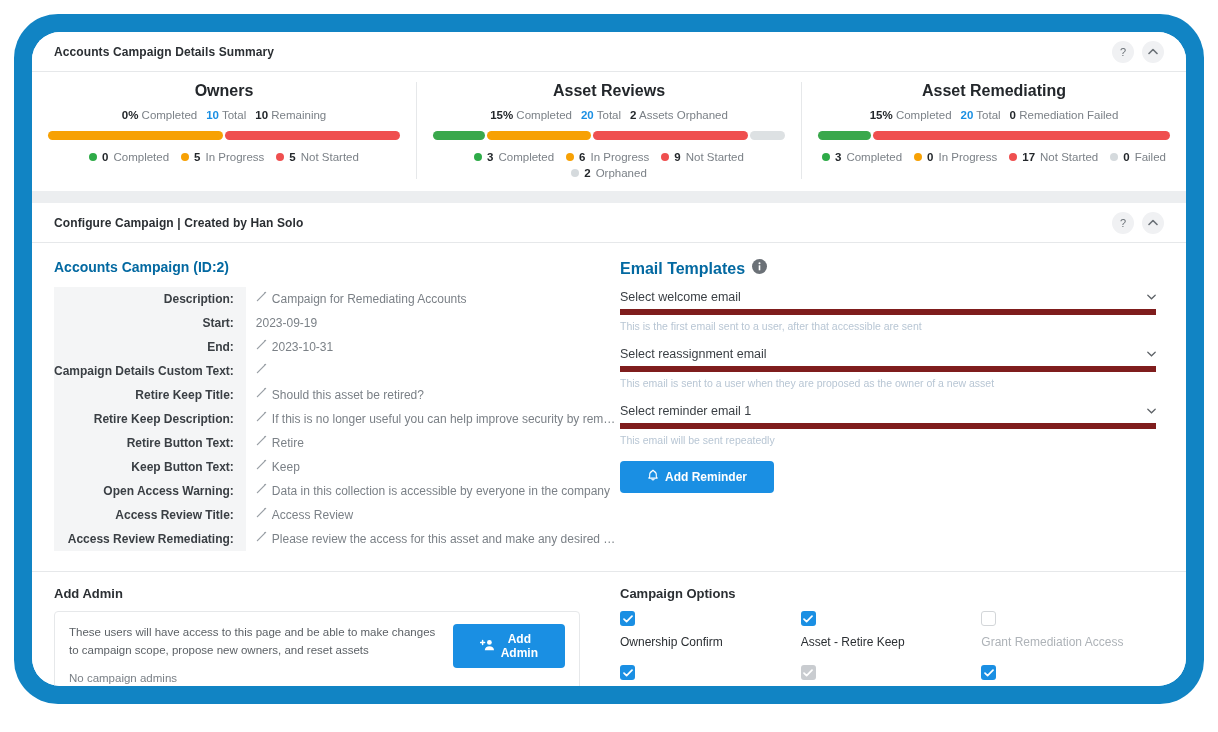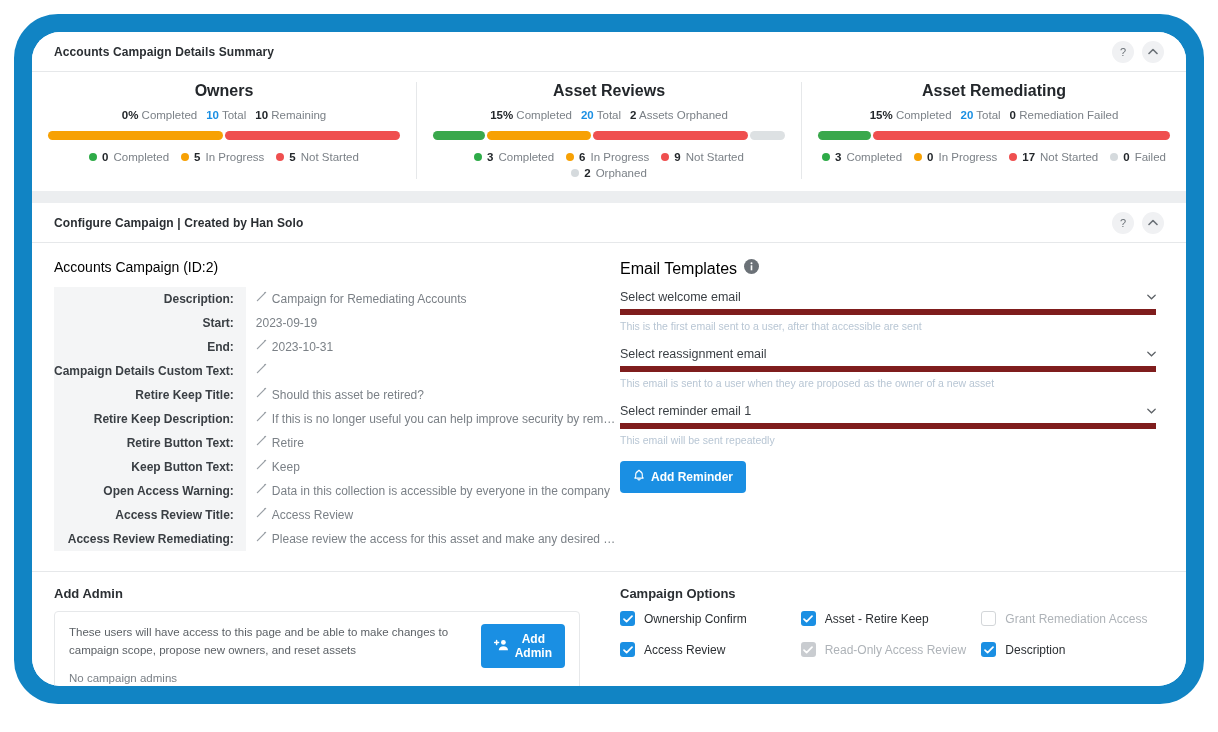--- a/index.html
+++ b/index.html
@@ -93,22 +93,22 @@
 
   
   .strip { height: 12px; background: #eceef0; }
 
   
   .cfg-body { display: flex; padding: 0; }
   .cfg-left  { width: 570px; padding: 16px 22px 10px 22px; }
   .cfg-right { flex: 1; padding: 16px 30px 10px 18px; }
 
   .section-head {
-    font-size: 14px; color: #000000; margin-bottom: 12px;
-    font-weight: normal;
+    font-size: 14px; color: #0369a1; margin-bottom: 12px;
+    font-weight: bold;
   }
   .section-head.big { font-size: 16px; display: flex; align-items: center; gap: 7px; }
 
   
   .detail-table { width: 100%; border-collapse: collapse; }
   .detail-table td { padding: 5px 0; vertical-align: top; font-size: 12px; }
   .detail-table td.lbl {
     width: 185px;
     background: #f4f5f6;
     text-align: right;
@@ -137,21 +137,21 @@
     padding-bottom: 5px;
     cursor: pointer;
   }
   .sel-label { font-size: 12.5px; color: #3a3f44; }
   .caret { color: #5c6166; font-size: 9px; line-height: 1; padding-bottom: 2px; }
   .sel-hint { font-size: 10.5px; color: #b8c6d4; margin-top: 5px; }
 
   .btn-primary {
     background: #1a8fe3; color: #fff; border: none; border-radius: 4px;
     font-size: 12px; font-weight: bold;
-    padding: 8px 13px;
+    padding: 8px 27px;
     display: inline-flex; align-items: center; gap: 6px;
     cursor: pointer;
     font-family: "Liberation Sans", sans-serif;
   }
 
   
   .bottom-row { display: flex; border-top: 1px solid #e6e8ea; margin-top: 10px; }
   .bottom-left  { width: 570px; padding: 14px 22px 0 22px; }
   .bottom-right { flex: 1; padding: 14px 30px 0 18px; }
   .sub-head { font-size: 13px; font-weight: bold; color: #2b2f33; margin-bottom: 10px; }
@@ -164,21 +164,21 @@
     min-height: 80px;
   }
   .admin-text { font-size: 11.5px; color: #5c6166; line-height: 1.55; }
   .admin-empty { font-size: 11.5px; color: #7b8187; margin-top: 12px; }
 
   .opts-grid {
     display: grid;
     grid-template-columns: 1fr 1fr 1fr;
     row-gap: 16px; column-gap: 6px;
   }
-  .opt { display: flex; align-items: center; gap: 9px; font-size: 12px; color: #2b2f33; cursor: pointer; }
+  .opt { display: flex; gap: 9px; font-size: 12px; color: #2b2f33; cursor: pointer; flex-direction: column; }
   .cb {
     width: 15px; height: 15px; border-radius: 3px;
     display: inline-flex; align-items: center; justify-content: center;
     flex: 0 0 auto;
   }
   .cb.on  { background: #1a8fe3; }
   .cb.off { background: #ffffff; border: 1.5px solid #d3d6d9; }
   .cb.dis { background: #c9ccd0; }
   .cb svg { display: block; }
   .opt.disabled { color: #aeb3b8; cursor: default; }

